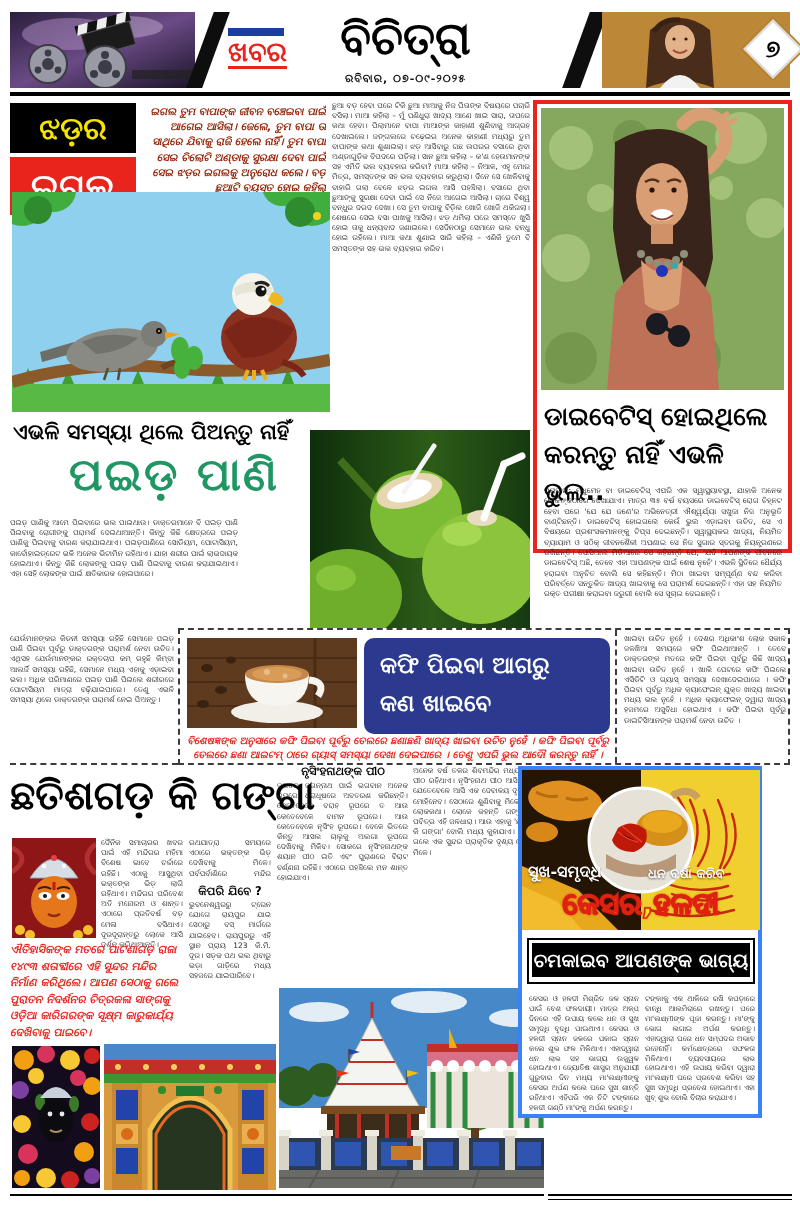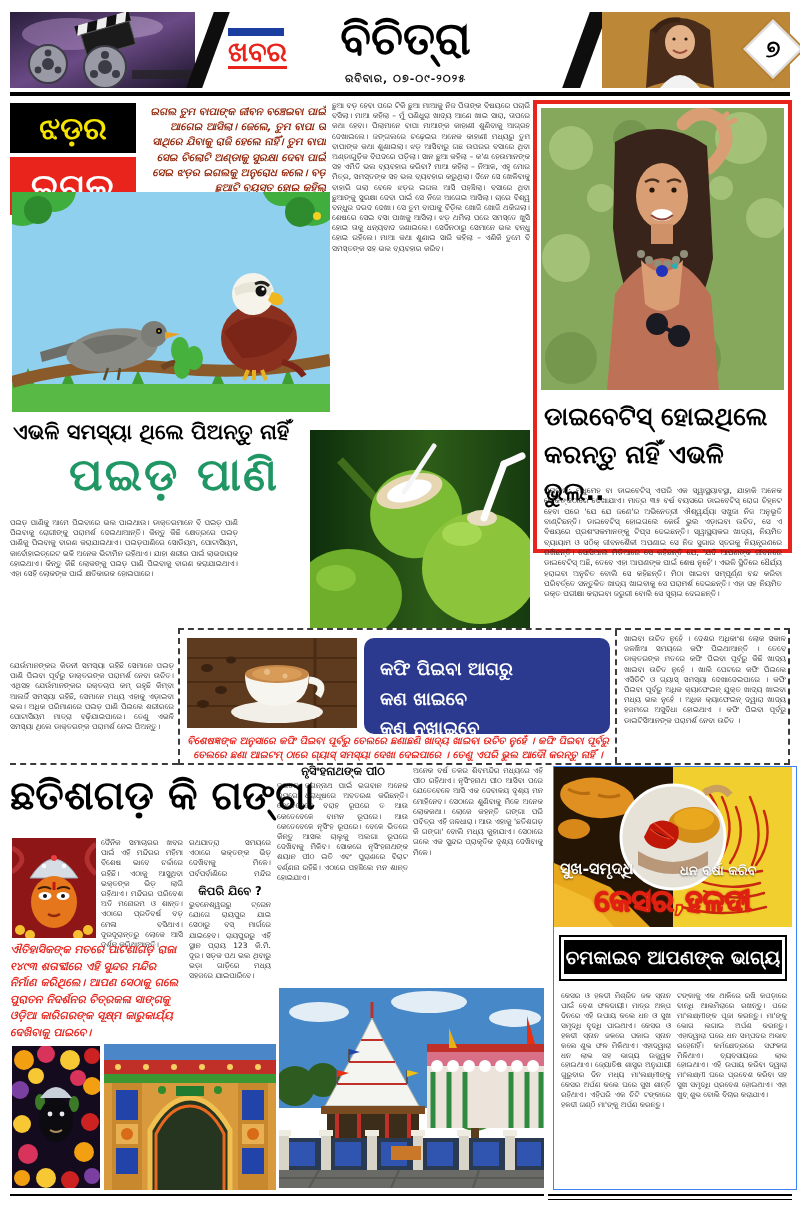--- a/index.html
+++ b/index.html
@@ -23,28 +23,28 @@
   .intro{color:#93260a;font-style:italic;font-weight:bold;font-size:10.5px;line-height:1.45;text-align:right;}
   
   .cochead{font-size:21px;font-weight:bold;color:#000;}
   .cocmain{font-size:45px;font-weight:bold;color:#1f9663;letter-spacing:2px;text-align:center;}
   
   #diabox{left:533px;top:100px;width:259px;height:453px;border:4px solid #e8241d;box-sizing:border-box;background:#fff;}
   .diahead{font-size:25px;line-height:1.5;font-weight:bold;color:#000;}
   
   #cofbox{left:178px;top:628px;width:612px;height:137px;border:2px dashed #3c3c3c;box-sizing:border-box;}
   #cofdiv{left:435px;top:0;width:0;height:133px;border-left:2px dashed #3c3c3c;}
-  #cofblue{background:#2b3a8f;border-radius:10px;color:#fff;font-weight:bold;font-size:18px;line-height:1.65;padding:16px 0 0 16px;box-sizing:border-box;}
+  #cofblue{background:#2b3a8f;border-radius:10px;color:#fff;font-weight:bold;font-size:23px;line-height:1.65;padding:9px 0 0 16px;box-sizing:border-box;}
   .redcap{color:#e8241d;font-weight:bold;font-style:italic;font-size:10px;line-height:1.4;text-align:center;}
   
   .bigblack{font-size:40px;font-weight:bold;color:#000;white-space:nowrap;}
   .subhead{font-size:11.5px;font-weight:bold;color:#000;text-align:center;}
   .rednote{color:#e8241d;font-weight:bold;font-style:italic;font-size:11px;line-height:1.5;}
   
-  #spicebox{left:553px;top:766px;width:244px;height:424px;border:1px solid #3b82f6;box-sizing:border-box;background:#fff;}
+  #spicebox{left:518px;top:766px;width:244px;height:352px;border:4px solid #3b82f6;box-sizing:border-box;background:#fff;}
   .sp-lab{color:#fff;font-weight:bold;text-shadow:0 1px 2px rgba(0,0,0,.6);}
   #sp-title{color:#ffe81a;font-weight:bold;font-size:30px;text-align:center;-webkit-text-stroke:1.5px #e02010;text-shadow:0 0 3px #c01808;}
   #sp-barwrap{border:2px solid #000;padding:3px;box-sizing:border-box;background:#fff;}
   #sp-bar{background:#000;color:#fff;font-size:19px;font-weight:bold;text-align:center;line-height:34px;height:34px;}
   .rule-dbl{border-top:2px solid #000;border-bottom:1px solid #000;height:3px;}
 </style>
 </head>
 <body>
 
 <div id="page">
@@ -175,21 +175,21 @@
         <path d="M260,100 q14,2 10,12 q-8,4 -14,-4 Z" fill="#f0b81e"></path>
         <path d="M236,178 l-4,10 m10,-10 l0,10 m8,-10 l4,10" stroke="#e8b020" stroke-width="4"></path>
         <path d="M270,170 q16,4 22,14" stroke="#7a2517" stroke-width="6" fill="none"></path>
       </g>
     </svg>
   </div>
 
   <div class="abs cochead" style="left:13px;top:420px;width:330px;">ଏଭଳି ସମସ୍ୟା ଥିଲେ ପିଅନ୍ତୁ ନାହିଁ</div>
   <div class="abs cocmain" style="left:13px;top:448px;width:322px;">ପଇଡ଼ ପାଣି</div>
   <div class="abs jt" style="left:10px;top:518px;width:228px;height:108px;">ପଇଡ଼ ପାଣିକୁ ଆମେ ପିଇବାରେ ଭଲ ପାଇଥାଉ। ଡାକ୍ତରମାନେ ବି ପଇଡ଼ ପାଣି ପିଇବାକୁ ରୋଗୀଙ୍କୁ ପରାମର୍ଶ ଦେଇଥାଆନ୍ତି। କିନ୍ତୁ କିଛି କ୍ଷେତ୍ରରେ ପଇଡ଼ ପାଣିକୁ ପିଇବାକୁ ବାରଣ କରାଯାଇଥାଏ। ପଇଡ଼ପାଣିରେ ସୋଡିୟମ, ପୋଟାସିୟମ, କାର୍ବୋହାଇଡ୍ରେଟ ଭଳି ଅନେକ ଭିଟାମିନ ରହିଥାଏ। ଯାହା ଶରୀର ପାଇଁ ଲାଭଦାୟକ ହୋଇଥାଏ। କିନ୍ତୁ କିଛି ଲୋକଙ୍କୁ ପଇଡ଼ ପାଣି ପିଇବାକୁ ବାରଣ କରାଯାଇଥାଏ। ଏହା ସେହି ଲୋକଙ୍କ ପାଇଁ କ୍ଷତିକାରକ ହୋଇପାରେ।</div>
-  <div class="abs jt" style="left:10px;top:634px;width:164px;height:126px;margin-top:27px;">ଯେଉଁମାନଙ୍କର କିଡନୀ ସମସ୍ୟା ରହିଛି ସେମାନେ ପଇଡ଼ ପାଣି ପିଇବା ପୂର୍ବରୁ ଡାକ୍ତରଙ୍କ ପରାମର୍ଶ ନେବା ଉଚିତ। ଏଥିସହ ଯେଉଁମାନଙ୍କର ରକ୍ତଚାପ କମ୍ ରହୁଛି କିମ୍ବା ଆଲର୍ଜି ସମସ୍ୟା ରହିଛି, ସେମାନେ ମଧ୍ୟ ଏହାକୁ ଏଡ଼ାଇବା ଭଲ। ଅଧିକ ପରିମାଣରେ ପଇଡ଼ ପାଣି ପିଇଲେ ଶରୀରରେ ପୋଟାସିୟମ ମାତ୍ରା ବଢ଼ିଯାଇପାରେ। ତେଣୁ ଏଭଳି ସମସ୍ୟା ଥିଲେ ଡାକ୍ତରଙ୍କ ପରାମର୍ଶ ନେଇ ପିଅନ୍ତୁ।</div>
+  <div class="abs jt" style="left:10px;top:634px;width:164px;height:126px;">ଯେଉଁମାନଙ୍କର କିଡନୀ ସମସ୍ୟା ରହିଛି ସେମାନେ ପଇଡ଼ ପାଣି ପିଇବା ପୂର୍ବରୁ ଡାକ୍ତରଙ୍କ ପରାମର୍ଶ ନେବା ଉଚିତ। ଏଥିସହ ଯେଉଁମାନଙ୍କର ରକ୍ତଚାପ କମ୍ ରହୁଛି କିମ୍ବା ଆଲର୍ଜି ସମସ୍ୟା ରହିଛି, ସେମାନେ ମଧ୍ୟ ଏହାକୁ ଏଡ଼ାଇବା ଭଲ। ଅଧିକ ପରିମାଣରେ ପଇଡ଼ ପାଣି ପିଇଲେ ଶରୀରରେ ପୋଟାସିୟମ ମାତ୍ରା ବଢ଼ିଯାଇପାରେ। ତେଣୁ ଏଭଳି ସମସ୍ୟା ଥିଲେ ଡାକ୍ତରଙ୍କ ପରାମର୍ଶ ନେଇ ପିଅନ୍ତୁ।</div>
 
   <div class="abs" style="left:310px;top:430px;width:220px;height:198px;">
     <svg viewBox="0 0 220 198" width="220" height="198" preserveAspectRatio="none">
       <defs>
           <linearGradient id="cocog" x1="0" y1="0" x2="1" y2="0">
         <stop offset="0" stop-color="#0e2e0c"></stop>
             <stop offset="0.55" stop-color="#2d5c18"></stop>
             <stop offset="1" stop-color="#163a10"></stop>
       </linearGradient>
         </defs>

